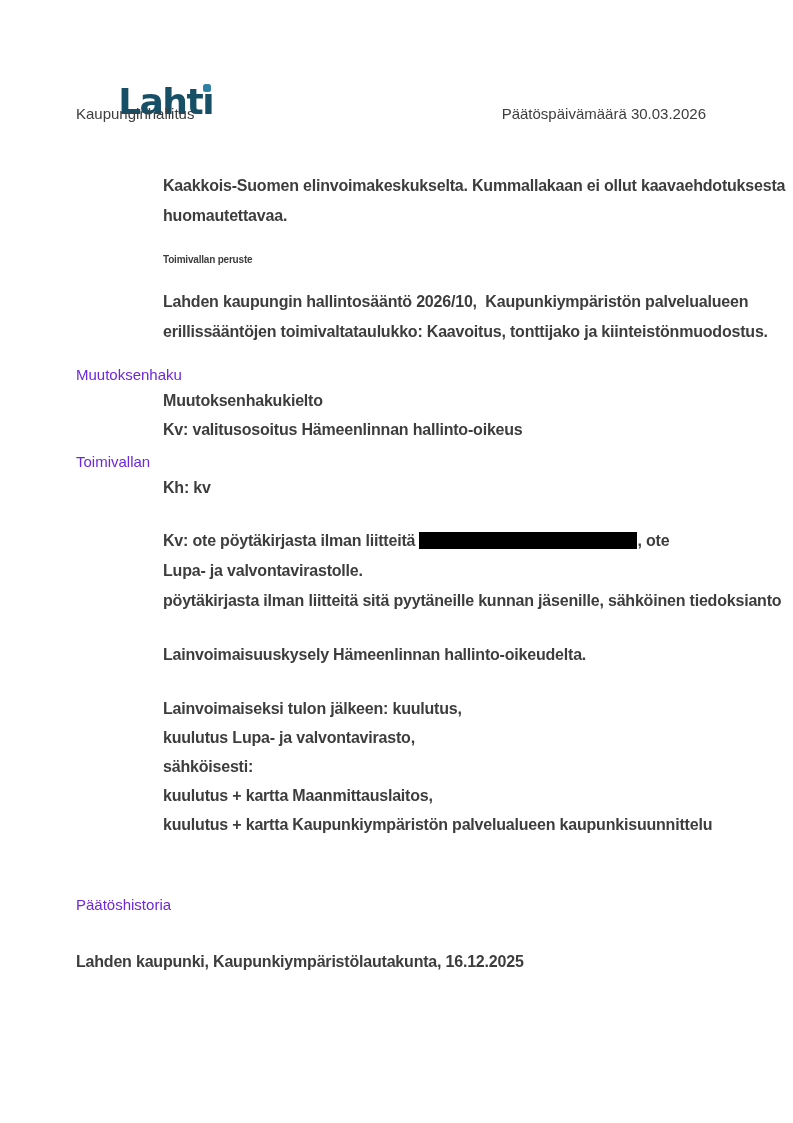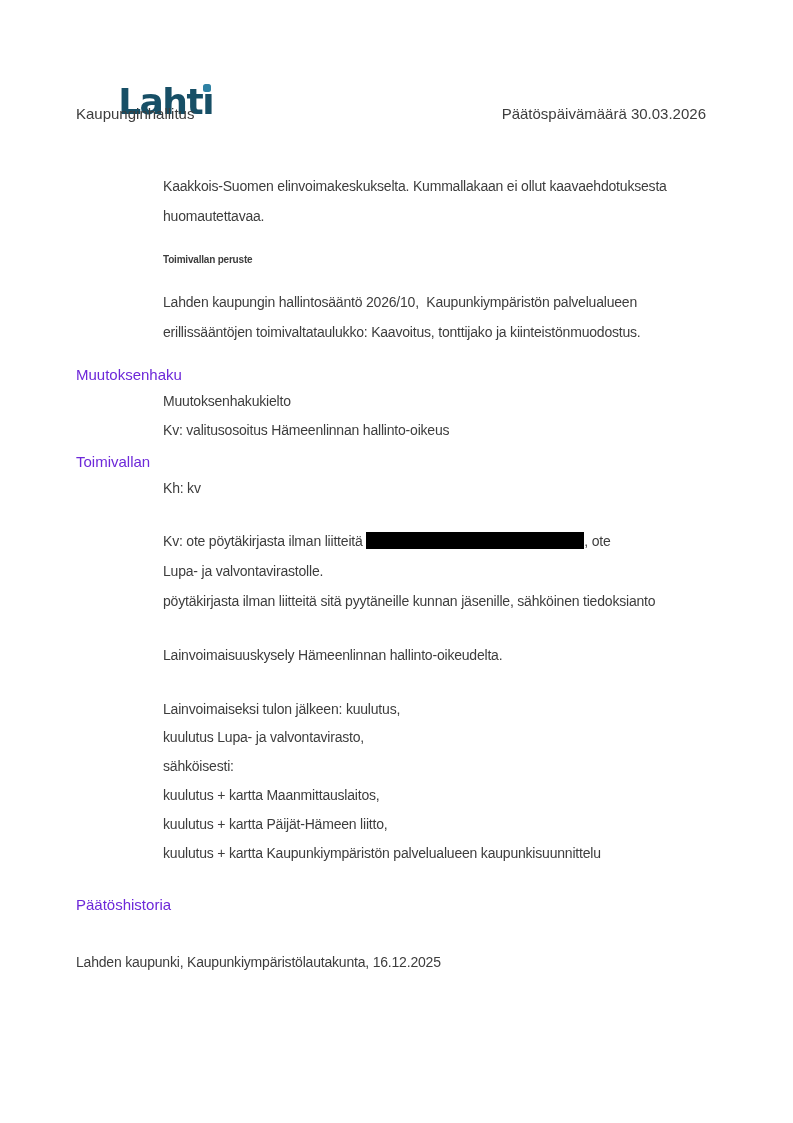--- a/index.html
+++ b/index.html
@@ -33,21 +33,21 @@
     position:absolute;
     width:8px;height:8px;
     border-radius:2.5px;
     background:var(--logo-dot-color);
     left:1px;top:2px;
   }
   
   .hdr-left{left:76px;top:104px;font-size:15px;line-height:20px;white-space:pre;}
   .hdr-right{top:104px;right:87px;font-size:15px;line-height:20px;white-space:pre;}
   
-  .line{white-space:pre;font-size:14px;line-height:30px;letter-spacing:-0.2px;}
+  .line{white-space:pre;font-size:16px;line-height:30px;letter-spacing:-0.2px;font-weight:bold;}
   .p1{left:163px;top:171px;}
   .h-bold{left:163px;top:245px;font-size:10px;font-weight:bold;line-height:30px;white-space:pre;letter-spacing:-0.2px;}
   .p2{left:163px;top:287px;}
   .sec-heading{
     font-family:Liberation Sans, sans-serif;
     font-size:15px;line-height:22px;white-space:pre;color:#6d28d9;
     letter-spacing:0;
   }
   .h-muu{left:76px;top:364px;}
   .l-kielto{left:163px;top:386px;}
@@ -106,20 +106,19 @@
     <div class="line">pöytäkirjasta ilman liitteitä sitä pyytäneille kunnan jäsenille, sähköinen tiedoksianto</div>
   </div>
 
   <div class="abs line l-kysely">Lainvoimaisuuskysely Hämeenlinnan hallinto-oikeudelta.</div>
   <div class="abs line l-jalkeen">Lainvoimaiseksi tulon jälkeen: kuulutus,</div>
 
   <div class="abs kuulutus">
     <div class="line">kuulutus Lupa- ja valvontavirasto,</div>
     <div class="line">sähköisesti:</div>
     <div class="line">kuulutus + kartta Maanmittauslaitos,</div>
-    <div class="line">kuulutus + kartta Päijät-Hämeen liitto,</div>
     <div class="line">kuulutus + kartta Kaupunkiympäristön palvelualueen kaupunkisuunnittelu</div>
   </div>
 
   <div class="abs sec-heading h-paatos">Päätöshistoria</div>
   <div class="abs line footer-line">Lahden kaupunki, Kaupunkiympäristölautakunta, 16.12.2025</div>
 
 </div>
 
 </body></html>

